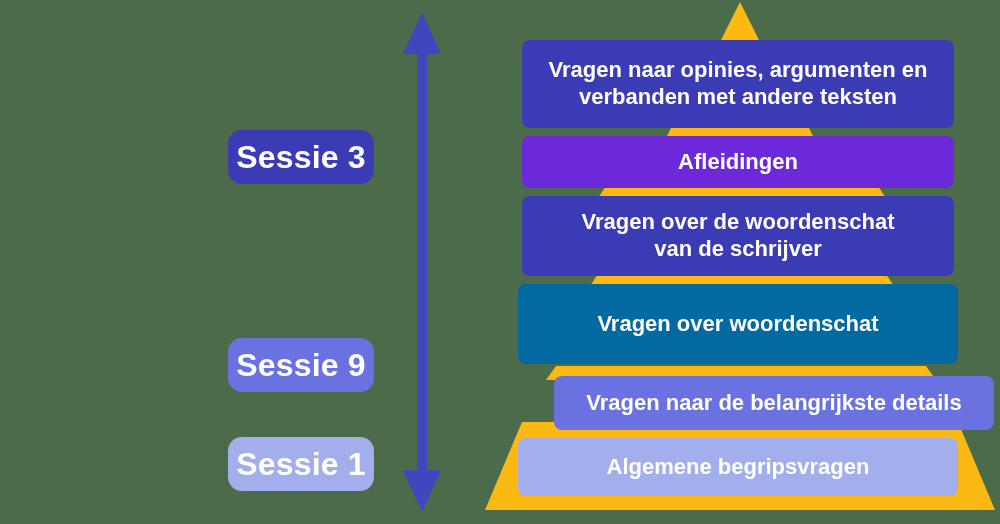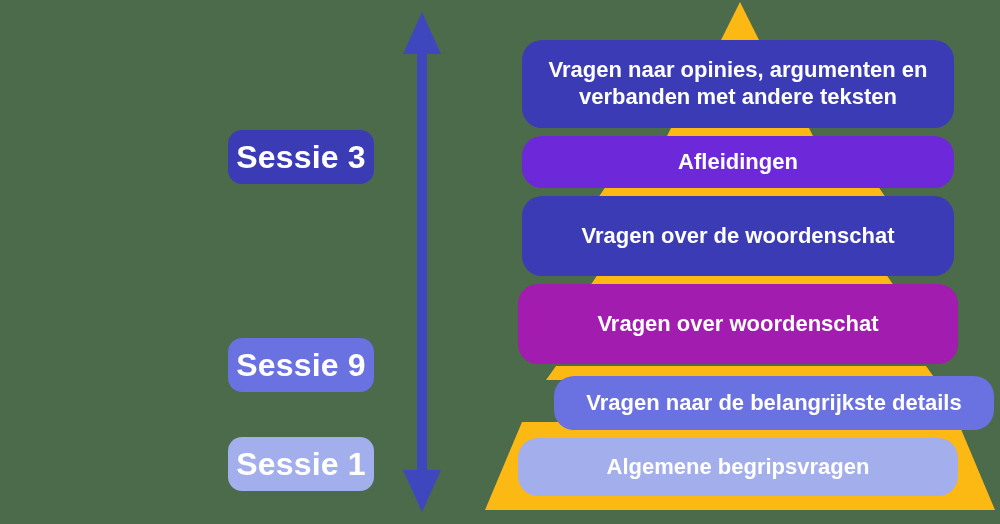--- a/index.html
+++ b/index.html
@@ -80,37 +80,37 @@
   
   .tab {
     position: absolute;
     z-index: 2;
   }
 
   
   .pblock {
     position: absolute;
     z-index: 3;
-    border-radius: 20px;
+    border-radius: 8px;
     display: flex;
     align-items: center;
     justify-content: center;
     text-align: center;
     color: #ffffff;
     font-size: 22px;
     font-weight: bold;
     line-height: 1.22;
     padding: 0 18px;
     box-sizing: border-box;
   }
 
   #block-0 { left: 52px;  top: 40px;  width: 432px; height: 88px; background: #3b3cb5; }
   #block-1 { left: 52px;  top: 136px; width: 432px; height: 52px; background: #6d28d9; align-items: center; }
   #block-2 { left: 52px;  top: 196px; width: 432px; height: 80px; background: #3b3cb5; }
-  #block-3 { left: 48px;  top: 284px; width: 440px; height: 80px; background: #a21caf; }
+  #block-3 { left: 48px;  top: 284px; width: 440px; height: 80px; background: #0369a1; }
   #block-4 { left: 48px;  top: 376px; width: 440px; height: 54px; background: #6a71e0; margin-left: 36px; }
   #block-5 { left: 48px;  top: 438px; width: 440px; height: 58px; background: #a3aeec; }
 
   .pblock span { display: block; }
 </style>
 </head>
 <body>
 
 <div id="stage">
 
@@ -165,20 +165,21 @@
 
     <div class="pblock" id="block-1">
       <div>
         <span>Afleidingen</span>
       </div>
     </div>
 
     <div class="pblock" id="block-2">
       <div>
         <span>Vragen over de woordenschat</span>
+        <span>van de schrijver</span>
       </div>
     </div>
 
     <div class="pblock" id="block-3">
       <div>
         <span>Vragen over woordenschat</span>
       </div>
     </div>
 
     <div class="pblock" id="block-4">

